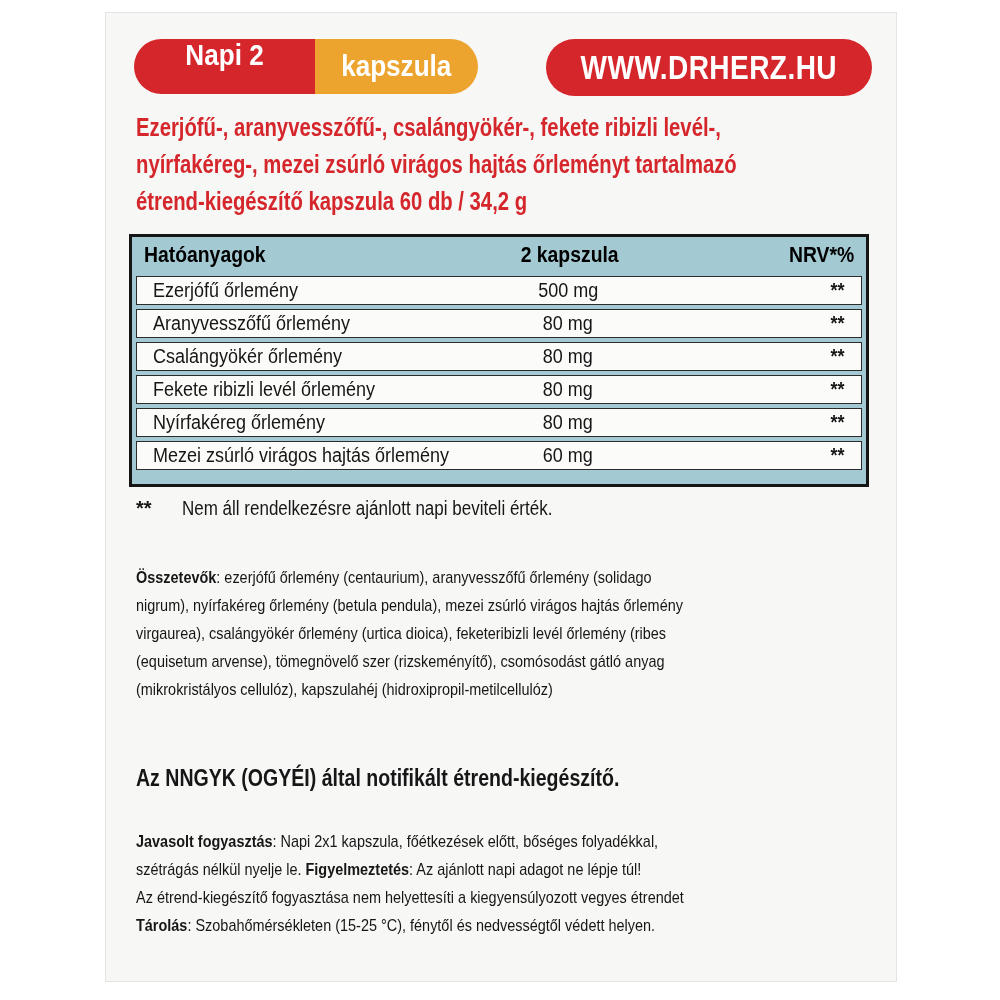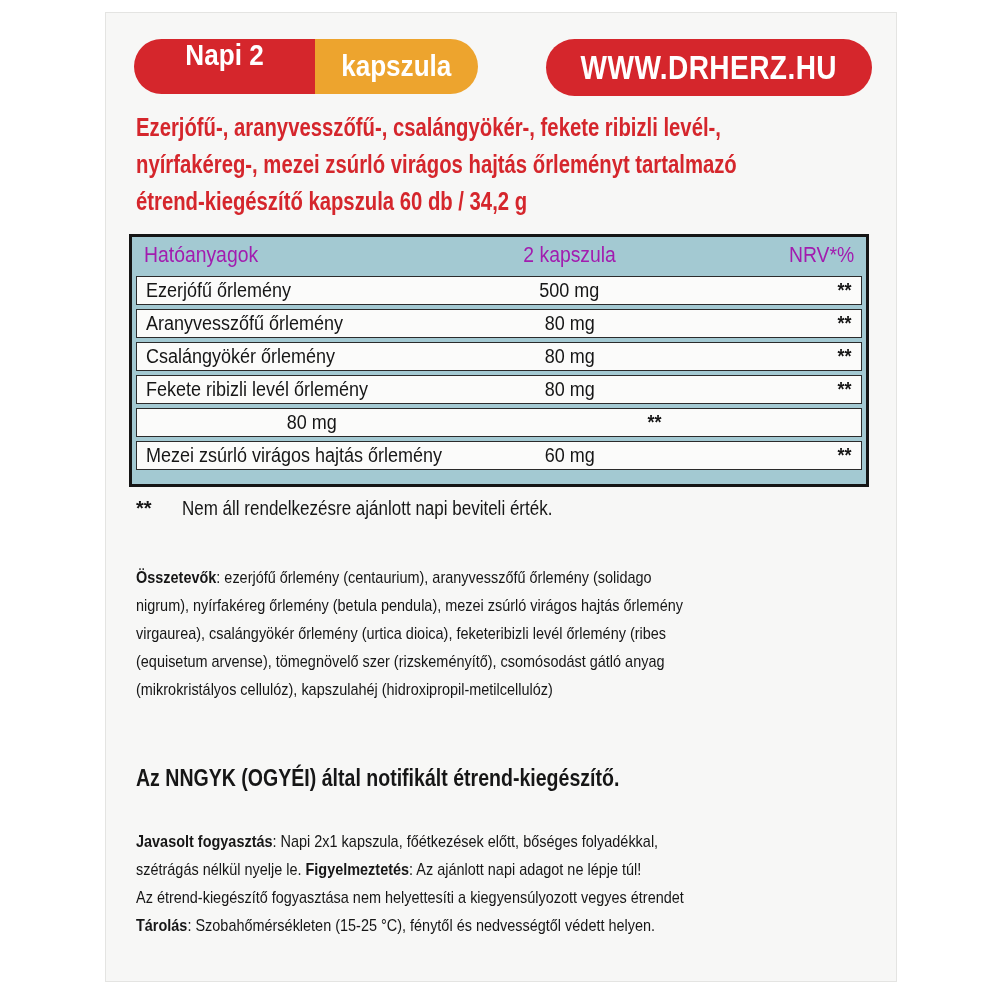--- a/index.html
+++ b/index.html
@@ -39,29 +39,29 @@
   .heading{position:absolute;left:30px;top:96px;color:var(--red);font-weight:bold;font-size:26px;}
   .heading .ln{height:37px;line-height:37px;}
   .heading .cx{--sx:.78;}
 
   
   .ntable{
     position:absolute;left:23px;top:221px;width:740px;
     background:var(--teal);border:3px solid #151515;padding:0 4px 14px 4px;
   }
   .thead{height:35px;display:grid;grid-template-columns:47% 26% 27%;align-items:center;
-    color:#a21caf;font-weight:normal;font-size:22px;padding:0 8px;}
+    color:#000000;font-weight:bold;font-size:22px;padding:0 8px;}
   .thead .c1{text-align:left;}
   .thead .c2{text-align:center;}
   .thead .c3{text-align:right;}
   .thead .cx{--sx:.88;}
   .trow{
     height:29px;margin-top:4px;background:#fbfbfa;border:1px solid #2b2b2b;
     display:grid;grid-template-columns:47% 26% 27%;align-items:center;
-    font-size:20px;padding:0 9px;
+    font-size:20px;padding:0 16px;
   }
   .trow .c1{text-align:left;}
   .trow .c2{text-align:center;}
   .trow .c3{text-align:right;font-weight:bold;}
   .trow .cx{--sx:.9;}
 
   
   .footnote{position:absolute;left:30px;top:484px;display:flex;font-size:20px;}
   .footnote .marker{font-weight:bold;width:46px;}
 
@@ -123,20 +123,21 @@
     <div class="c3"><span class="cx cxr">**</span></div>
   </div>
 
   <div class="trow">
     <div class="c1"><span class="cx">Fekete ribizli levél őrlemény</span></div>
     <div class="c2"><span class="cx cxc">80 mg</span></div>
     <div class="c3"><span class="cx cxr">**</span></div>
   </div>
 
   <div class="trow">
+    <div class="c1"><span class="cx">Nyírfakéreg őrlemény</span></div>
     <div class="c2"><span class="cx cxc">80 mg</span></div>
     <div class="c3"><span class="cx cxr">**</span></div>
   </div>
 
   <div class="trow">
     <div class="c1"><span class="cx">Mezei zsúrló virágos hajtás őrlemény</span></div>
     <div class="c2"><span class="cx cxc">60 mg</span></div>
     <div class="c3"><span class="cx cxr">**</span></div>
   </div>
 </div>

